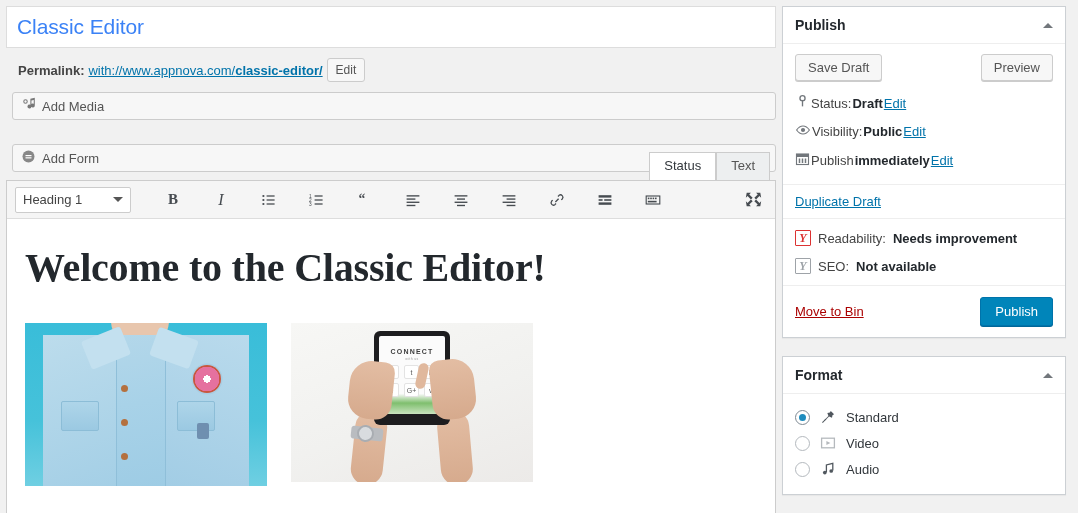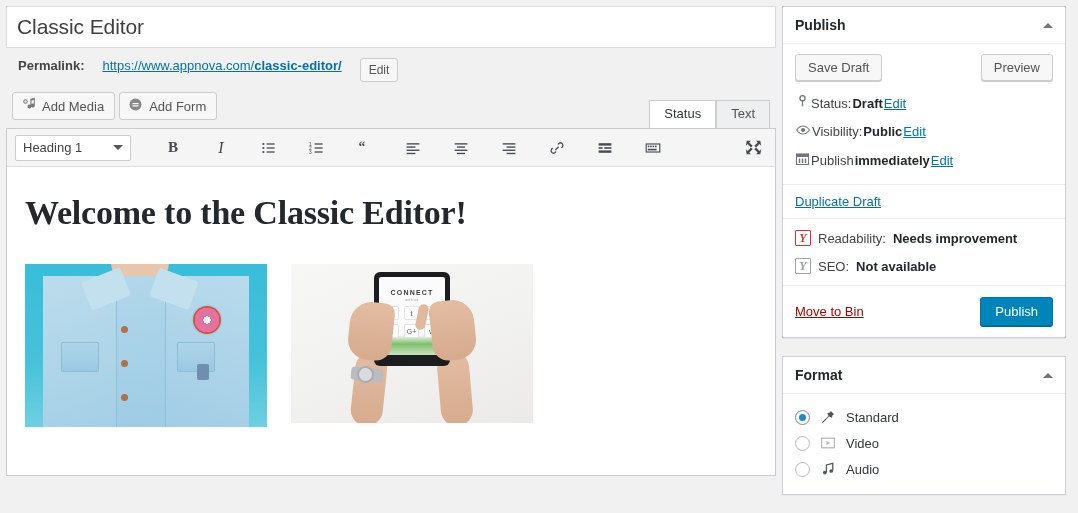--- a/index.html
+++ b/index.html
@@ -20,47 +20,48 @@
   .title-box {
     background: #fff;
     border: 1px solid #ddd;
     height: 42px;
     display: flex;
     align-items: center;
     padding: 0 10px;
   }
   .title-text {
     font-size: 21px;
-    color: #404040;
+    color: #3b82f6;
     font-weight: 400;
     line-height: 1.2;
     letter-spacing: -0.1px;
   }
 
   .permalink-row {
     display: flex;
-    gap: 18px;
+    align-items: center;
+    gap: 4px;
     padding: 10px 4px 8px 12px;
     font-size: 13px;
   }
   .permalink-label { font-weight: bold; color: #444; }
   .permalink-link { color: #0073aa; text-decoration: underline; }
   .permalink-link .slug { font-weight: bold; }
   .btn-small {
     background: #f7f7f7;
     border: 1px solid #ccc;
     border-radius: 3px;
     padding: 2px 8px;
     font-size: 12px;
     color: #555;
     line-height: 18px;
     cursor: pointer;
   }
 
-  .media-row { display: flex; gap: 4px; padding: 2px 0 8px 6px; position: relative; }
+  .media-row { display: flex; gap: 24px; padding: 2px 0 8px 6px; position: relative; flex-direction: column; }
   .btn-media {
     background: #f7f7f7;
     border: 1px solid #ccc;
     border-radius: 3px;
     height: 28px;
     padding: 0 10px 0 8px;
     display: inline-flex;
     align-items: center;
     gap: 6px;
     font-size: 13px;
@@ -123,21 +124,21 @@
     color: #464b50;
     border-radius: 2px;
   }
   .tbtn.bold { font-weight: bold; font-size: 15px; font-family: "Liberation Serif", serif; }
   .tbtn.italic { font-style: italic; font-size: 16px; font-family: "Liberation Serif", serif; }
   .fullscreen-btn { margin-left: auto; }
 
   .mce-content { padding: 26px 18px 0 18px; }
   .post-heading {
     font-family: "Liberation Serif", serif;
-    font-size: 34px;
+    font-size: 40px;
     font-weight: bold;
     color: #23282d;
     margin: 0 0 32px 0;
     line-height: 1.15;
     letter-spacing: -0.2px;
   }
   .image-row { display: flex; gap: 24px; align-items: flex-start; }
 
   
   .img-denim {
@@ -273,21 +274,21 @@
 <div class="page">
 
   <div class="editor-col">
 
     <div class="title-box">
       <span class="title-text">Classic Editor</span>
     </div>
 
     <div class="permalink-row">
       <span class="permalink-label">Permalink:</span>
-      <span class="permalink-link"><span>https://www.appnova.com/</span><span class="slug">classic-editor/</span></span>
+      <span class="permalink-link"><span>with://www.appnova.com/</span><span class="slug">classic-editor/</span></span>
       <span class="btn-small">Edit</span>
     </div>
 
     <div class="media-row">
       <span class="btn-media">
         <span class="icon-media">
           <svg width="15" height="15" viewBox="0 0 20 20">
               <path fill="#777" d="M6 3a3 3 0 1 0 0 6 3 3 0 0 0 0-6zm0 4.6A1.6 1.6 0 1 1 6 4.4a1.6 1.6 0 0 1 0 3.2z"></path>
               <path fill="#777" d="M12.5 2.2v8.1a2.6 2.6 0 1 0 1.4 2.3V4.8l3.1-.7V9a2.6 2.6 0 1 0 1.4 2.3V1l-5.9 1.2z"></path>
             </svg>

